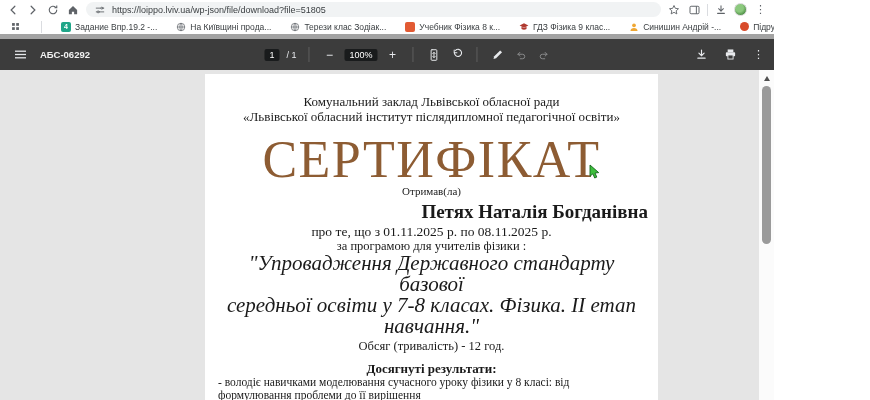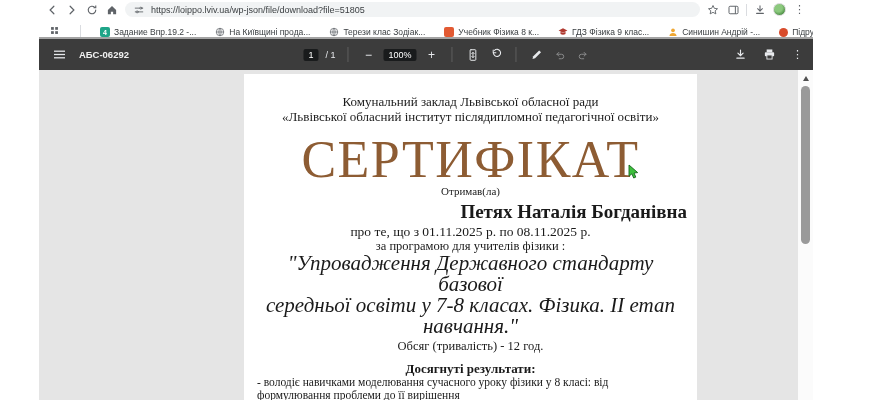--- a/index.html
+++ b/index.html
@@ -1,33 +1,33 @@
 <!DOCTYPE html>
 <html><head>
 <meta charset="utf-8">
 <style>
   * { margin:0; padding:0; box-sizing:border-box; }
   html,body { width:870px; height:400px; overflow:hidden; background:#fff;
               font-family:"Liberation Sans","DejaVu Sans",sans-serif; }
-  .window { width:774px; height:400px; display:flex; flex-direction:column;margin-left:39px; }
+  .window { width:774px; height:400px; display:flex; flex-direction:column; }
 
   
   .addr-row { height:19px; background:#fff; display:flex; align-items:center;
               padding:0 6px; gap:6px; flex:none; }
   .nav-ic { width:14px; height:14px; flex:none; display:flex; align-items:center; justify-content:center; }
   .url-pill { flex:1; height:15px; background:#f1f3f4; border-radius:8px;
               display:flex; align-items:center; gap:5px; padding:0 7px; min-width:0; }
   .url-text { font-size:9px; color:#3c4043; white-space:nowrap; overflow:hidden; }
   .avatar { width:13px; height:13px; border-radius:50%; flex:none;
             background:radial-gradient(circle at 40% 35%, #8cc97e 0 40%, #4f9147 75%); border:1px solid #d7d7d7; }
   .dots3 { font-size:11px; color:#5f6368; line-height:1; padding:0 2px; }
 
   
-  .bm-row { height:20px; background:#fff; border-bottom:2px solid #a3a3a3;
-            display:flex; align-items:flex-end; padding:0 8px; gap:19px; flex:none; overflow:hidden; }
+  .bm-row { height:20px; background:#fff; border-bottom:5px solid #a3a3a3;
+            display:flex; align-items:center; padding:0 8px; gap:19px; flex:none; overflow:hidden; }
   .bm-sep { width:1px; height:12px; background:#dadce0; flex:none; }
   .bm { display:flex; align-items:center; gap:4px; flex:none; cursor:default; }
   .bm-label { font-size:8.5px; color:#3c4043; white-space:nowrap; }
   .fav { width:10px; height:10px; flex:none; display:flex; align-items:center; justify-content:center; }
   .f-num { background:#1fa588; border-radius:2px; color:#fff; font-size:7px; font-weight:bold; }
   .f-book { background:#e25a33; border-radius:2px; }
   .f-circle { background:#d84b2b; border-radius:50%; width:9px; height:9px; }
   .f-bar { width:3px; height:9px; background:#8fa0b5; border-radius:1px; }
 
   

